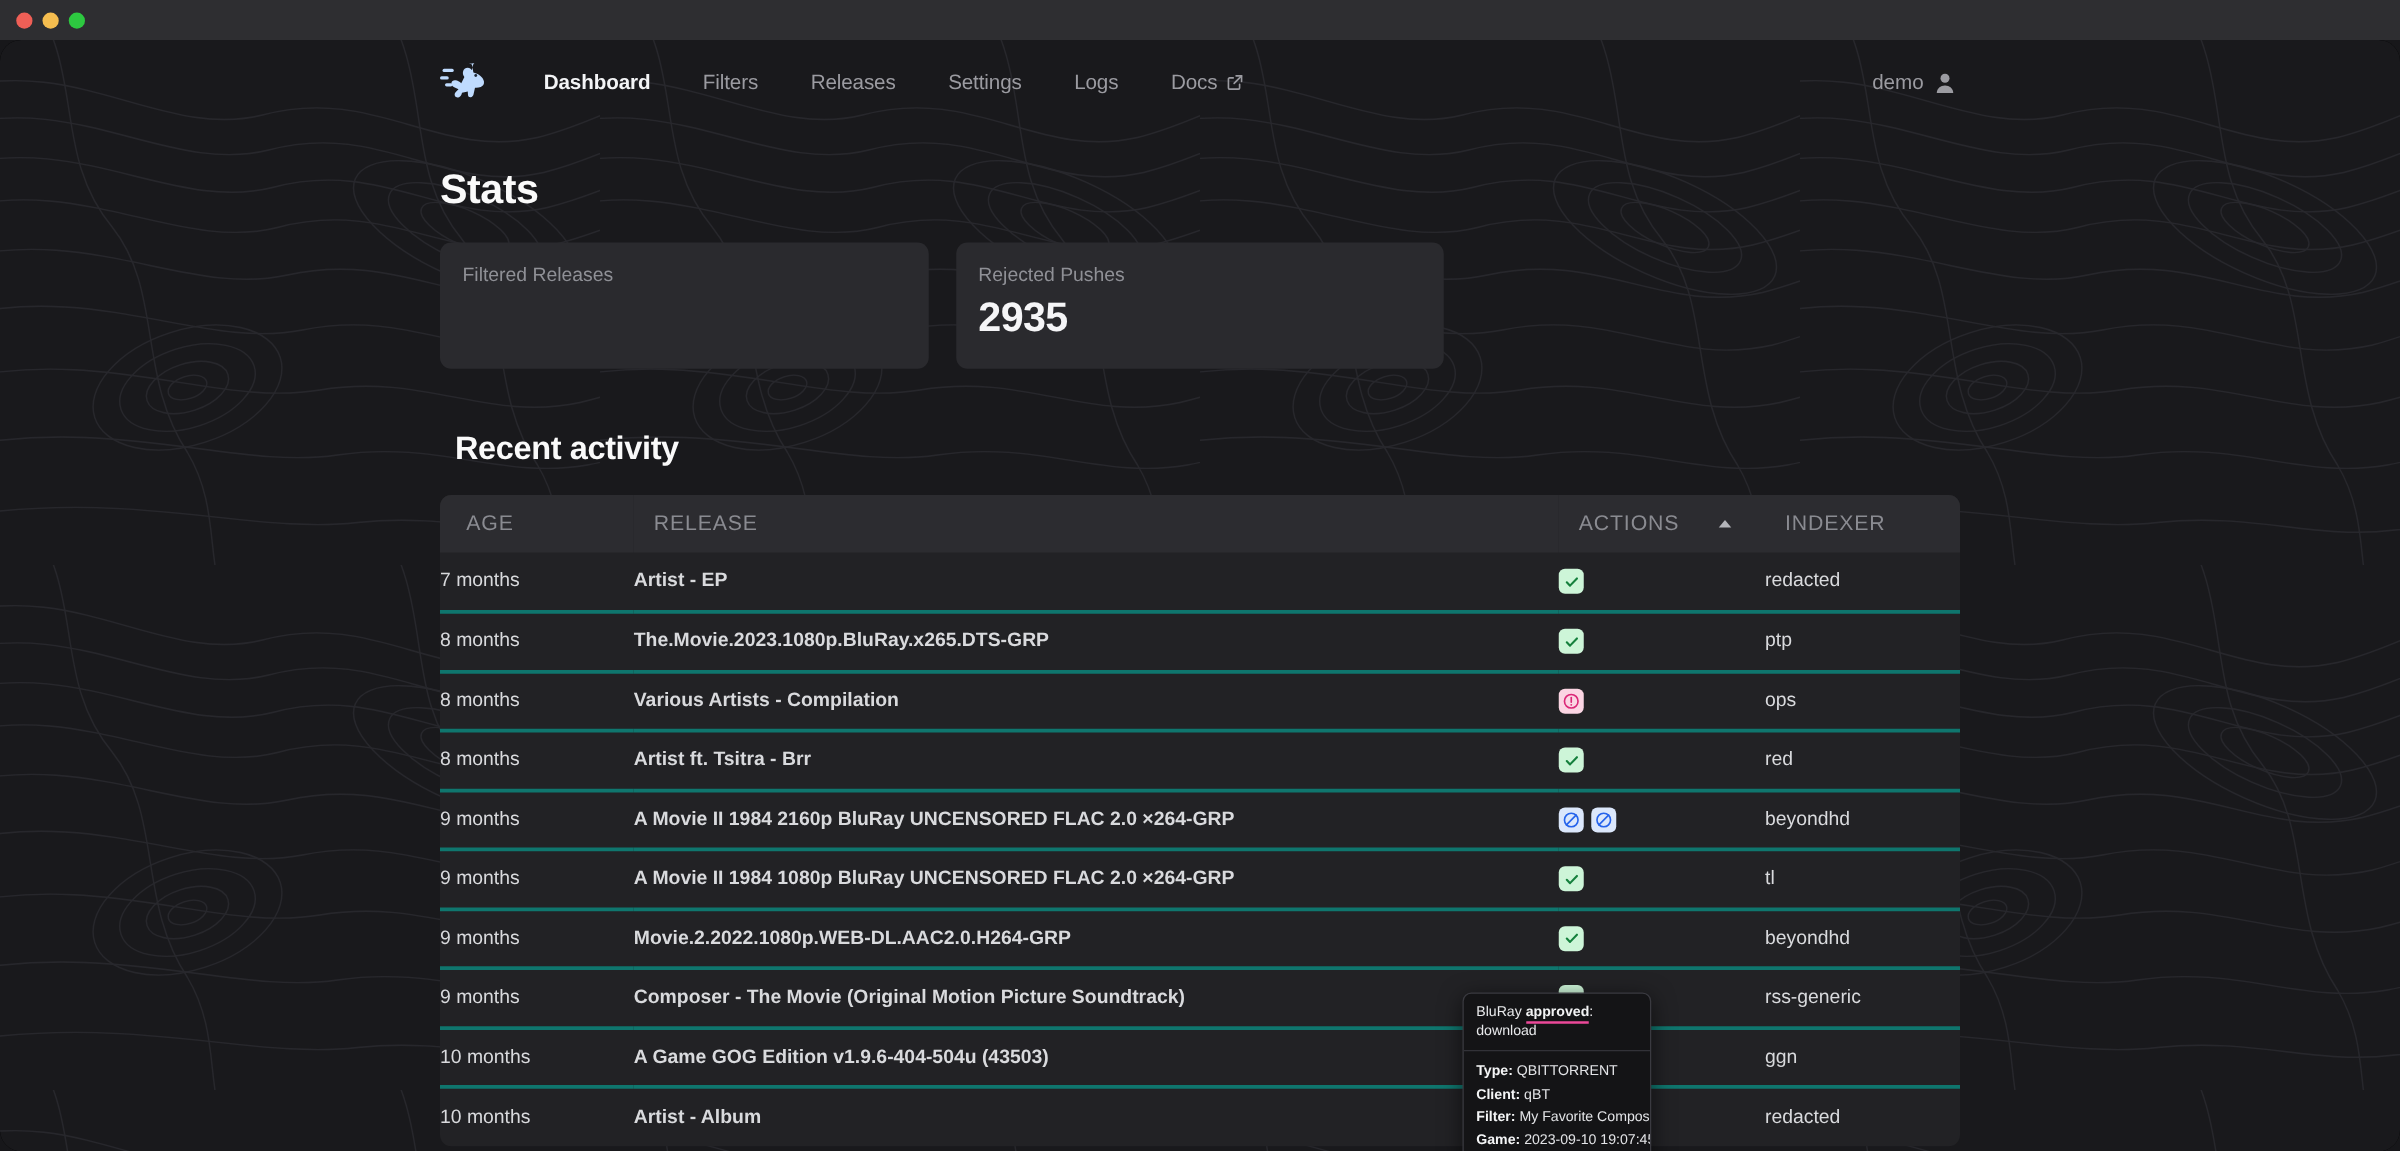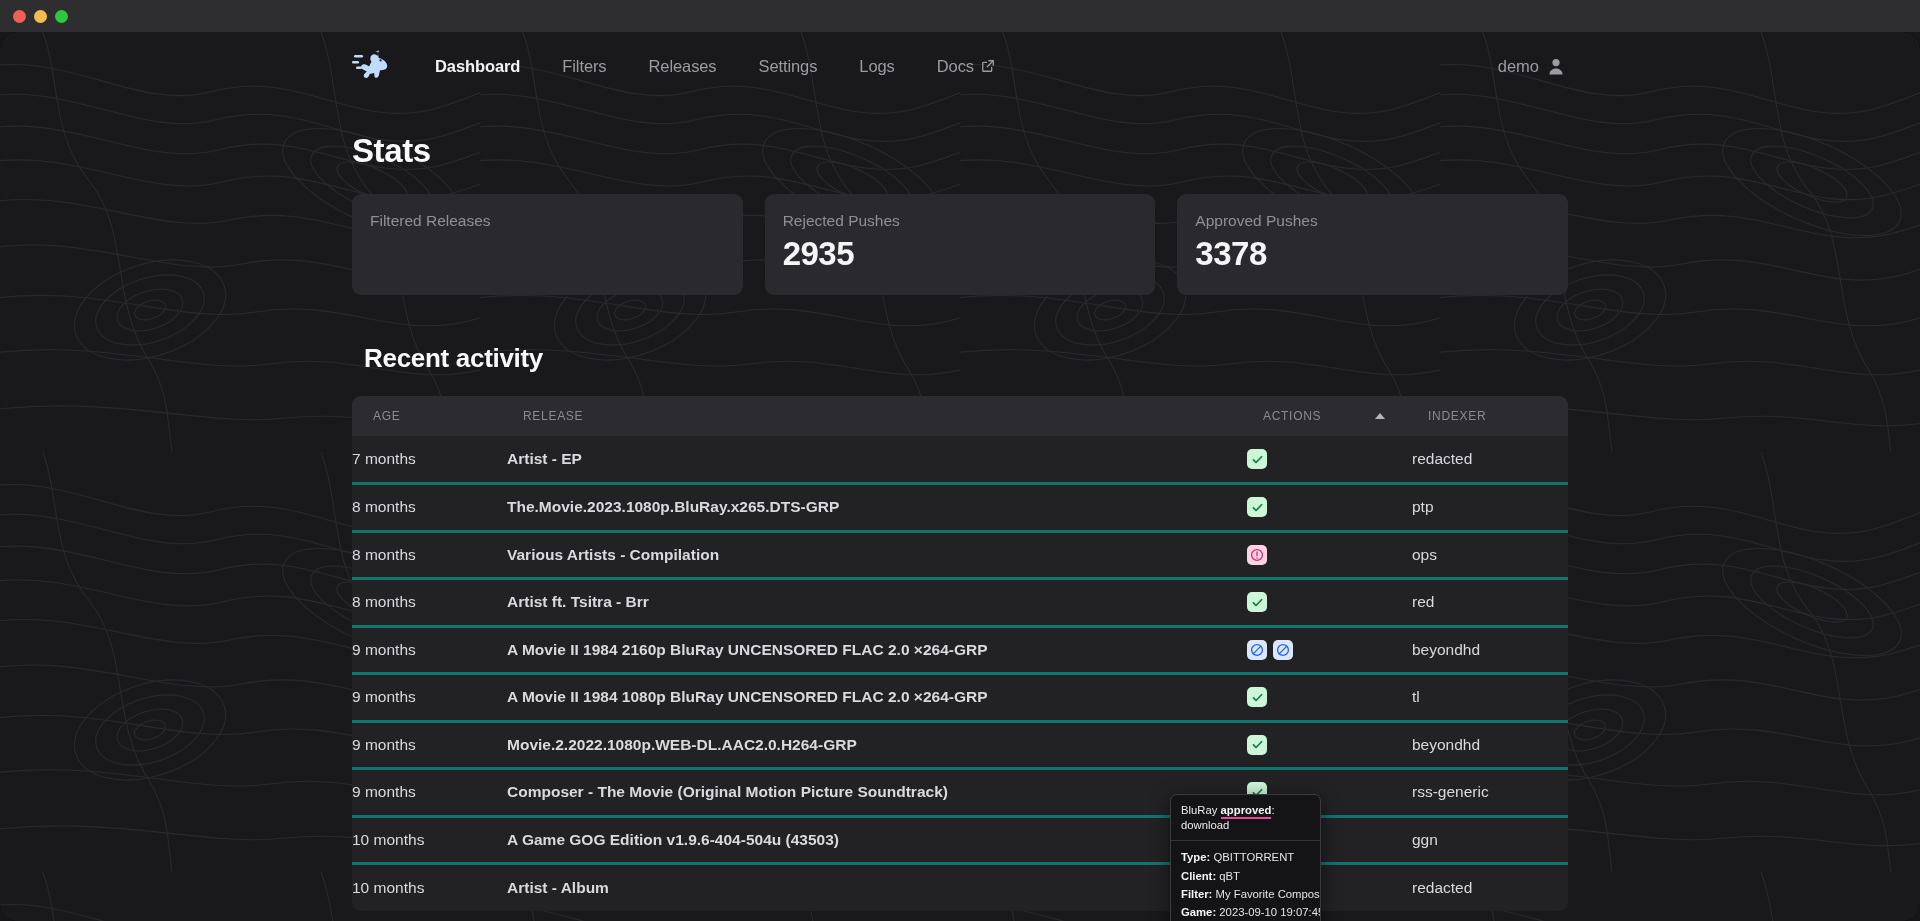--- a/index.html
+++ b/index.html
@@ -138,21 +138,21 @@
     overflow: visible;
     position: relative;
   }
   table.activity {
     width: 100%;
     border-collapse: collapse;
     table-layout: fixed;
   }
   table.activity thead th {
     background: #2c2c30;
-    font-size: 12px;
+    font-size: 17px;
     font-weight: 400;
     letter-spacing: 0.7px;
     color: #8a8b91;
     text-align: left;
     padding: 13px 0 13px 16px;
     height: 38px;
     text-transform: uppercase;
   }
   table.activity thead tr th:first-child { border-radius: 9px 0 0 0; padding-left: 21px; }
   table.activity thead tr th:last-child  { border-radius: 0 9px 0 0; }
@@ -343,24 +343,20 @@
       <h1 class="section-title">Stats</h1>
 
       <div class="stats-row">
         <div class="stat-card">
           <div class="stat-label">Filtered Releases</div>
         </div>
         <div class="stat-card">
           <div class="stat-label">Rejected Pushes</div>
           <div class="stat-value">2935</div>
         </div>
-        <div class="stat-card">
-          <div class="stat-label">Approved Pushes</div>
-          <div class="stat-value">3378</div>
-        </div>
       </div>
 
       <h2 class="section-title">Recent activity</h2>
 
       <div class="table-card">
         <table class="activity">
           <colgroup>
             <col class="col-age">
               <col class="col-release">
               <col class="col-actions">

